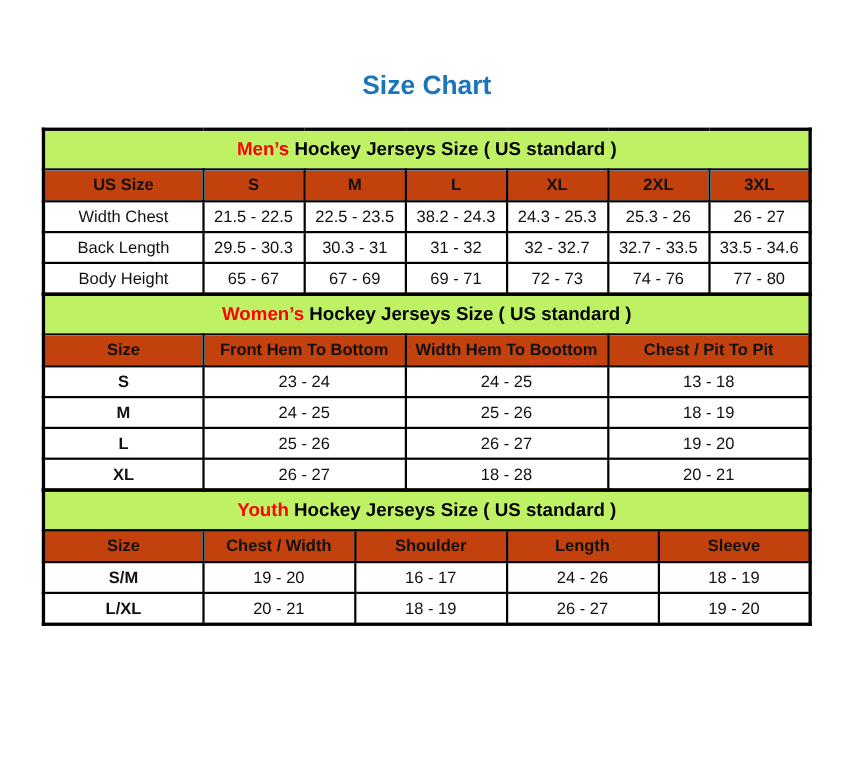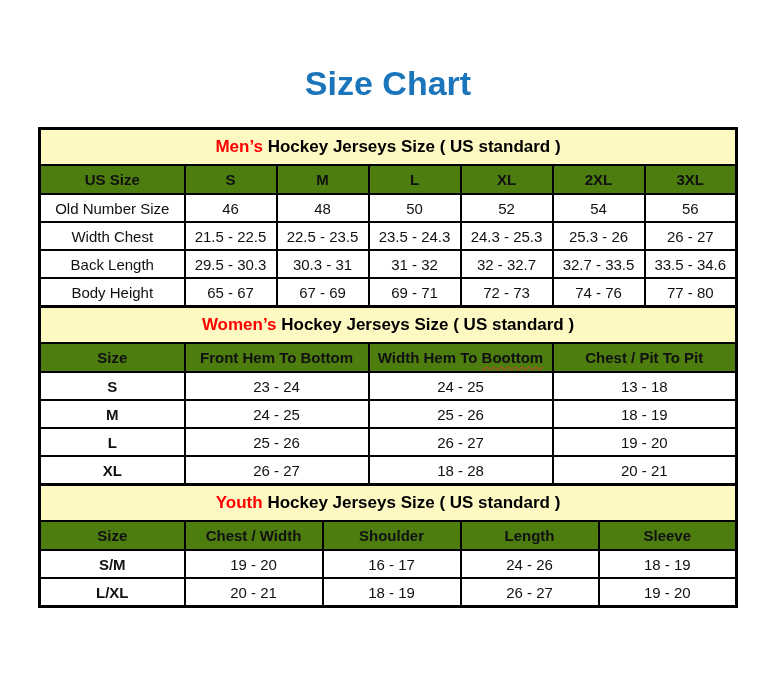--- a/index.html
+++ b/index.html
@@ -10,21 +10,21 @@
     height: 692px;
     font-family: "Liberation Sans", "DejaVu Sans", sans-serif;
     color: #111111;
   }
   .page { width: 776px; height: 692px; overflow: hidden; }
 
   .title {
     margin: 0;
     padding-top: 64px;
     text-align: center;
-    font-size: 34px;
+    font-size: 24px;
     font-weight: 700;
     color: #1B75BB;
   }
 
   .tables { margin: 24px 0 0 38px; width: 697px; }
 
   table.size-table {
     border-collapse: collapse;
     table-layout: fixed;
     width: 697px;
@@ -36,33 +36,33 @@
   th, td {
     border: 2px solid #000;
     text-align: center;
     vertical-align: middle;
     padding: 0;
     overflow: hidden;
     white-space: nowrap;
   }
 
   .banner-row th {
-    background: #fef9c3;
+    background: #bef264;
     height: 34px;
     font-size: 17px;
     font-weight: 700;
     color: #000;
   }
   .banner-highlight { color: #FF0000; }
 
   .head-row th {
     height: 27px;
     font-size: 15px;
     font-weight: 700;
-    background: #4d7c0f;
+    background: #c2410c;
     color: #111;
   }
 
   td {
     height: 26px;
     font-size: 15px;
     font-weight: 400;
     background: #ffffff;
   }
   td.bold-label { font-weight: 700; }
@@ -106,33 +106,24 @@
           <th>S</th>
           <th>M</th>
           <th>L</th>
           <th>XL</th>
           <th>2XL</th>
           <th>3XL</th>
         </tr>
       </thead>
       <tbody>
         <tr>
-          <td>Old Number Size</td>
-          <td>46</td>
-          <td>48</td>
-          <td>50</td>
-          <td>52</td>
-          <td>54</td>
-          <td>56</td>
-        </tr>
-        <tr>
           <td>Width Chest</td>
           <td>21.5 - 22.5</td>
           <td>22.5 - 23.5</td>
-          <td>23.5 - 24.3</td>
+          <td>38.2 - 24.3</td>
           <td>24.3 - 25.3</td>
           <td>25.3 - 26</td>
           <td>26 - 27</td>
         </tr>
         <tr>
           <td>Back Length</td>
           <td>29.5 - 30.3</td>
           <td>30.3 - 31</td>
           <td>31 - 32</td>
           <td>32 - 32.7</td>

